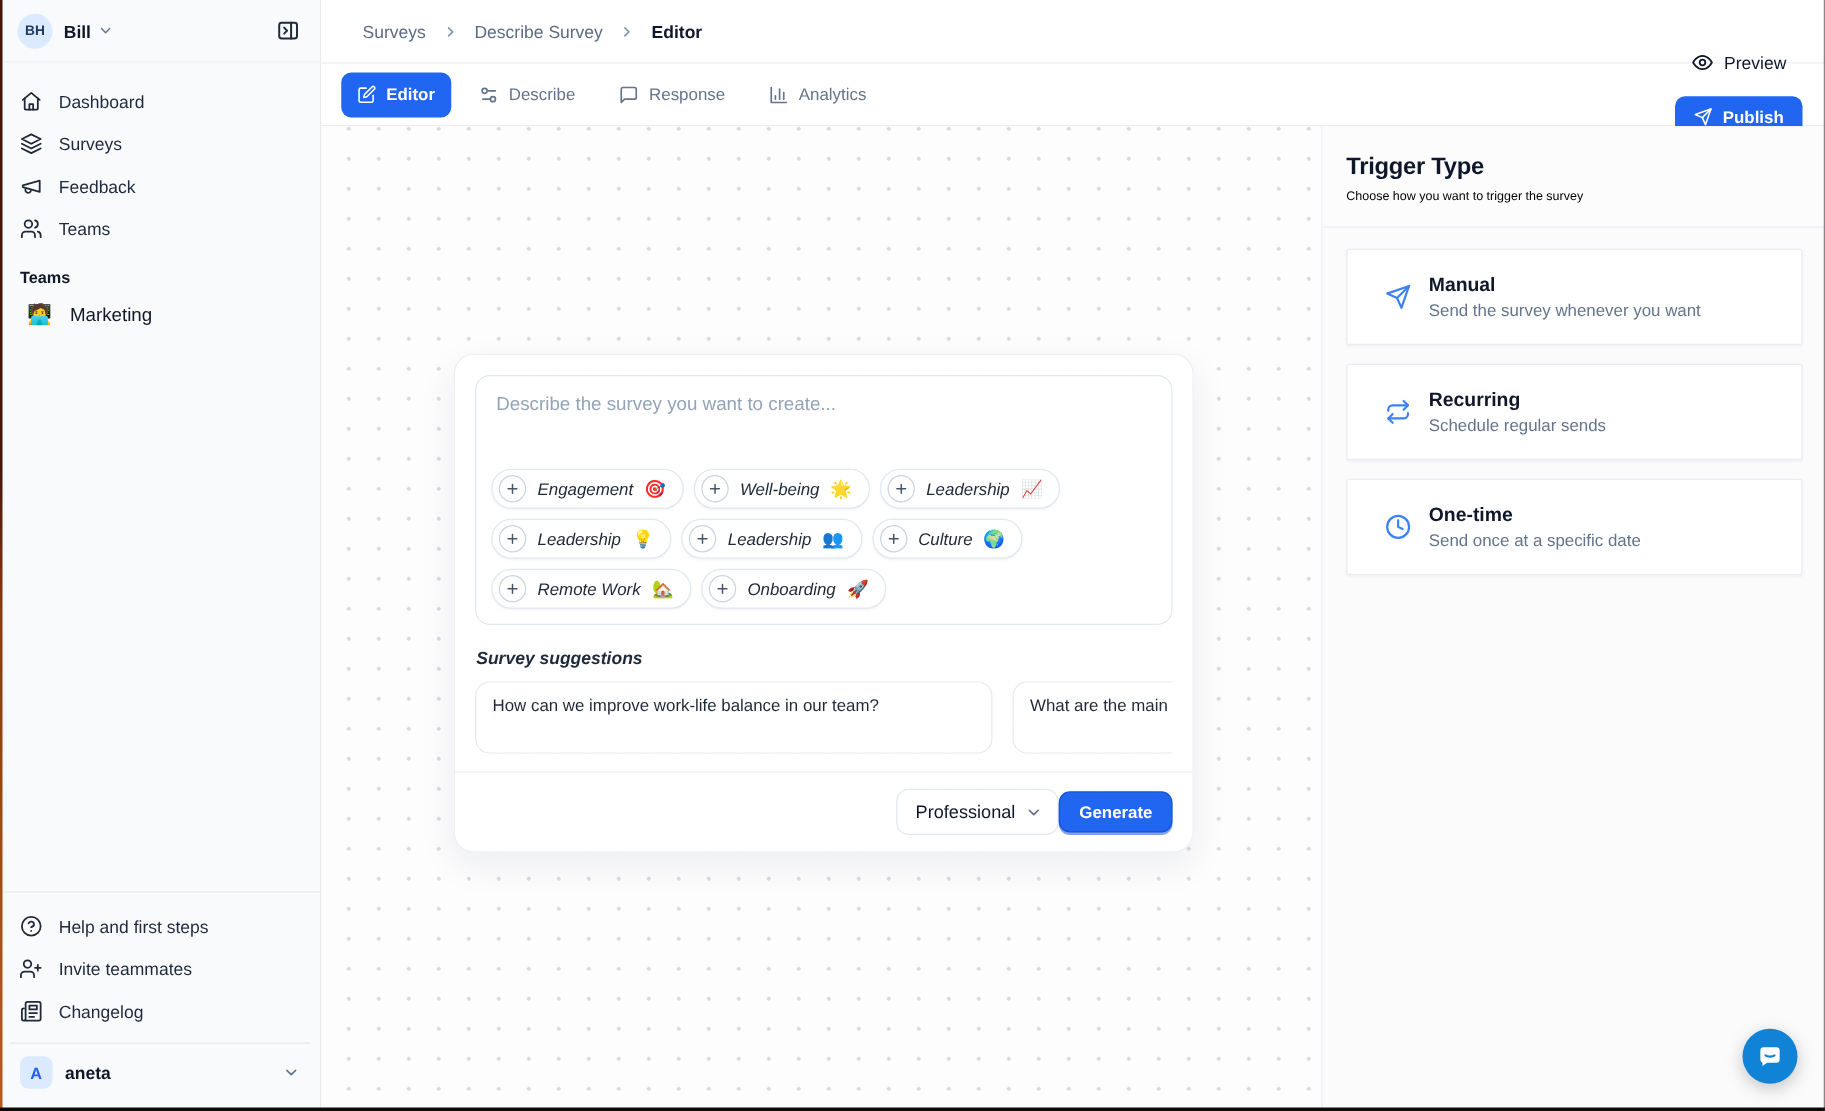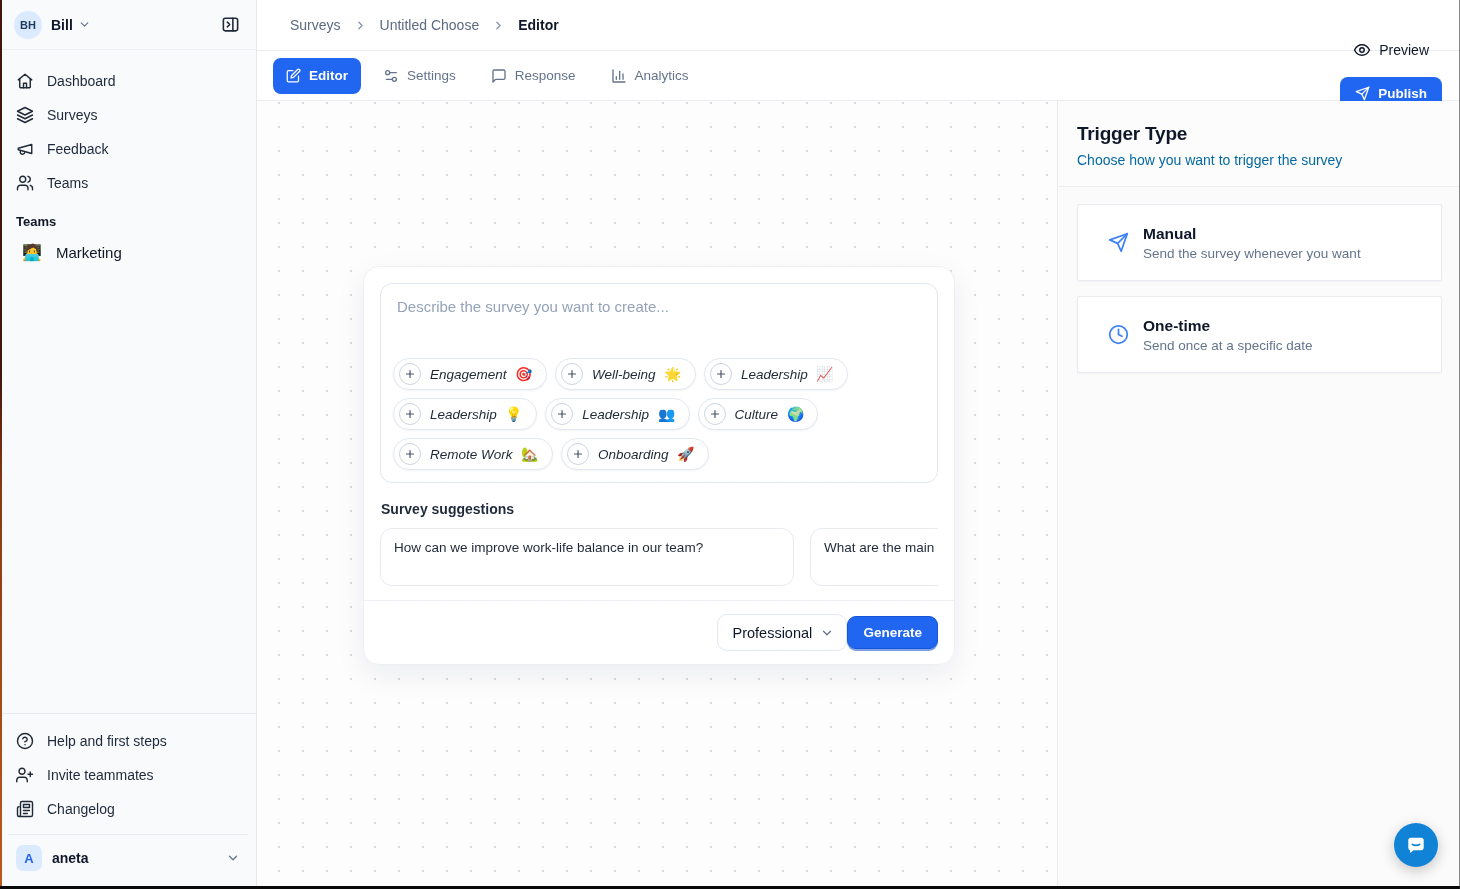--- a/index.html
+++ b/index.html
@@ -63,55 +63,55 @@
     font-family:inherit; font-size:13.5px; font-weight:600; height:34px; padding:0 15px; border-radius:8px; cursor:pointer; }
 
   .content-row { position:absolute; top:101px; left:0; right:0; bottom:0; display:flex; }
 
   
   .canvas { position:relative; width:800px; height:100%;
     background-color:#fdfdfe;
     background-image:radial-gradient(circle, #d6dbe2 1.3px, transparent 1.45px);
     background-size:24px 24px; background-position:10px 14px; }
 
-  .gen-card { position:absolute; left:106px; top:165px; width:592px;
+  .gen-card { position:absolute; left:106px; top:182px; width:592px;
     background:rgba(255,255,255,.95); border:1px solid #edeff3; border-radius:16px;
     box-shadow:0 10px 30px rgba(15,23,42,.07); }
   .gen-body { padding:16px 16px 14px 16px; }
   .prompt-box { height:200px; border:1px solid #e2e8f0; border-radius:12px; background:#fff;
     display:flex; flex-direction:column; overflow:hidden; }
   .prompt-box textarea { flex:1; border:none; outline:none; resize:none; background:transparent;
     font-family:inherit; font-size:15px; color:#0f172a; padding:14px 16px; }
   .prompt-box textarea::placeholder { color:#94a3b8; }
   .topic-chips { display:flex; flex-wrap:wrap; gap:8px; padding:0 12px 12px 12px; }
   .chip { display:flex; align-items:center; gap:9px; border:1px solid #e2e8f0; background:#fff;
     border-radius:999px; padding:4px 13px 4px 5px; box-shadow:0 1px 2px rgba(15,23,42,.05); cursor:pointer; }
   .chip .plus { width:22px; height:22px; border-radius:50%; border:1px solid #cbd5e1; color:#475569;
     display:flex; align-items:center; justify-content:center; flex:none; }
   .chip .t { font-size:13.5px; font-weight:500; color:#1f2937;font-style:italic; }
   .chip .e { font-size:14px; }
 
-  .sug-title { margin:18px 0 11px 1px; font-size:14px; font-weight:700; color:#1e293b; }
+  .sug-title { margin:18px 0 11px 1px; font-size:14px; font-weight:700; color:#1e293b;font-style:italic; }
   .sug-row { display:flex; gap:16px; overflow:hidden; width:558px; }
   .sug-card { flex:none; width:414px; height:58px; border:1px solid #e7ebf0; border-radius:12px; background:#fff;
     padding:11px 13px; font-size:13.5px; color:#1f2937; white-space:nowrap; overflow:hidden; cursor:pointer; }
   .gen-footer { border-top:1px solid #edf0f4; padding:13px 16px; display:flex; align-items:center; justify-content:flex-end; }
   .tone-select { height:37px; width:130px; border:1px solid #e2e8f0; border-radius:10px; background:#fff;
     display:flex; align-items:center; justify-content:space-between; padding:0 12px 0 14px;
     font-size:14.5px; font-weight:500; color:#0f172a; cursor:pointer; }
   .tone-select .chev { color:#64748b; }
   .generate-btn { height:33px; padding:0 15px; background:#2166f0; border:1px solid #1554d6; border-radius:9px;
     color:#fff; font-family:inherit; font-size:13.5px; font-weight:600; cursor:pointer;
     box-shadow:0 2px 0 rgba(21,84,214,.55); }
 
   
   .trigger-panel { flex:1; height:100%; background:#fbfbfc; border-left:1px solid #e8ebef; }
   .tp-header { background:#fcfcfd; border-bottom:1px solid #eceef2; padding:22px 20px 18px 19px; }
   .tp-title { font-size:19px; font-weight:700; color:#0f172a; letter-spacing:-.2px; }
-  .tp-sub { margin-top:7px; font-size:14px; color:#0369a1; }
+  .tp-sub { margin-top:7px; font-size:10px; color:#000000; }
   .tp-options { padding:17px 18px 0 19px; }
   .tp-card { display:flex; align-items:center; gap:14px; background:#fff; border:1px solid #e9ecf0;
     border-radius:2px; height:77px; padding:0 16px 0 30px; margin-bottom:15px;
     box-shadow:0 1px 2px rgba(15,23,42,.04); cursor:pointer; }
   .tp-card .ic { color:#3b82f6; flex:none; }
   .tp-card-title { font-size:15.5px; font-weight:600; color:#0f172a; }
   .tp-card-desc { margin-top:3px; font-size:13.5px; color:#64748b; }
 
   
   .chat-bubble { position:absolute; right:22px; bottom:22px; width:44px; height:44px; border-radius:50%;
@@ -237,21 +237,21 @@
 
 <div class="main">
 
   <div class="crumb-bar">
     <span class="crumb">Surveys</span>
     <span class="crumb-sep">
       <svg width="13" height="13" viewBox="0 0 24 24" fill="none" stroke="currentColor" stroke-width="2.4" stroke-linecap="round" stroke-linejoin="round">
           <path d="m9 6 6 6-6 6"></path>
         </svg>
     </span>
-    <span class="crumb">Untitled Choose</span>
+    <span class="crumb">Describe Survey</span>
     <span class="crumb-sep">
       <svg width="13" height="13" viewBox="0 0 24 24" fill="none" stroke="currentColor" stroke-width="2.4" stroke-linecap="round" stroke-linejoin="round">
           <path d="m9 6 6 6-6 6"></path>
         </svg>
     </span>
     <span class="crumb current">Editor</span>
   </div>
 
   <div class="tabs-bar">
     <div class="tab active">
@@ -265,21 +265,21 @@
     </div>
     <div class="tab">
       <span>
         <svg width="16" height="16" viewBox="0 0 24 24" fill="none" stroke="currentColor" stroke-width="2" stroke-linecap="round" stroke-linejoin="round">
             <path d="M20 7h-9"></path>
             <path d="M14 17H5"></path>
             <circle cx="17" cy="17" r="3"></circle>
             <circle cx="7" cy="7" r="3"></circle>
           </svg>
       </span>
-      <span>Settings</span>
+      <span>Describe</span>
     </div>
     <div class="tab">
       <span>
         <svg width="16" height="16" viewBox="0 0 24 24" fill="none" stroke="currentColor" stroke-width="2" stroke-linecap="round" stroke-linejoin="round">
             <path d="M21 15a2 2 0 0 1-2 2H7l-4 4V5a2 2 0 0 1 2-2h14a2 2 0 0 1 2 2Z"></path>
           </svg>
       </span>
       <span>Response</span>
     </div>
     <div class="tab">
@@ -434,20 +434,34 @@
               </svg>
           </span>
           <div>
             <div class="tp-card-title">Manual</div>
             <div class="tp-card-desc">Send the survey whenever you want</div>
           </div>
         </div>
         <div class="tp-card">
           <span class="ic">
             <svg width="21" height="21" viewBox="0 0 24 24" fill="none" stroke="currentColor" stroke-width="2" stroke-linecap="round" stroke-linejoin="round">
+                <path d="m17 2 4 4-4 4"></path>
+                <path d="M3 11v-1a4 4 0 0 1 4-4h14"></path>
+                <path d="m7 22-4-4 4-4"></path>
+                <path d="M21 13v1a4 4 0 0 1-4 4H3"></path>
+              </svg>
+          </span>
+          <div>
+            <div class="tp-card-title">Recurring</div>
+            <div class="tp-card-desc">Schedule regular sends</div>
+          </div>
+        </div>
+        <div class="tp-card">
+          <span class="ic">
+            <svg width="21" height="21" viewBox="0 0 24 24" fill="none" stroke="currentColor" stroke-width="2" stroke-linecap="round" stroke-linejoin="round">
                 <circle cx="12" cy="12" r="10"></circle>
                 <path d="M12 6v6l4 2"></path>
               </svg>
           </span>
           <div>
             <div class="tp-card-title">One-time</div>
             <div class="tp-card-desc">Send once at a specific date</div>
           </div>
         </div>
       </div>

